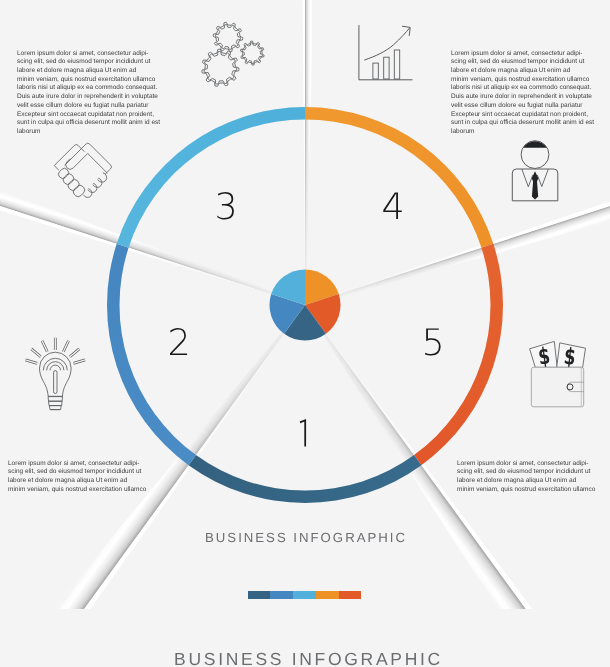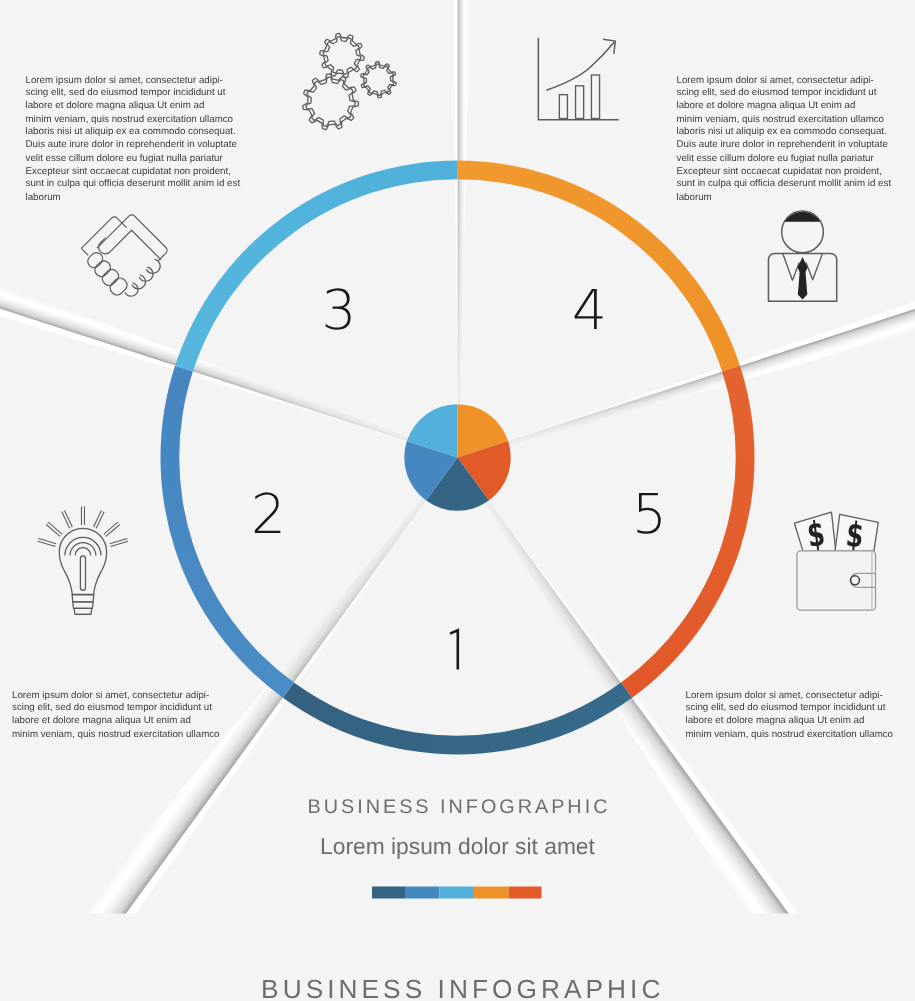--- a/index.html
+++ b/index.html
@@ -287,21 +287,20 @@
   <div class="num" style="left:204px;top:189px;width:44px;">3</div>
   <div class="num" style="left:371px;top:189px;width:44px;">4</div>
   <div class="num" style="left:157px;top:325px;width:44px;">2</div>
   <div class="num" style="left:411px;top:325px;width:44px;">5</div>
   <svg class="numsvg" style="position:absolute;left:297px;top:415px;width:20px;height:32px;overflow:visible" viewBox="0 0 20 32">
     <title>1</title>
     <path d="M3.0,7.4 L8.2,5.2 L8.2,31.4" fill="none" stroke="#17181a" stroke-width="1.75" stroke-linecap="butt" stroke-linejoin="miter"></path>
   </svg>
 
   <div class="foot-title" style="left:1px;top:529.5px;width:610px;text-align:center;">BUSINESS INFOGRAPHIC</div>
-  <div class="foot-sub" style="left:0px;top:555.5px;width:610px;text-align:center;">Lorem ipsum dolor sit amet</div>
   <div style="position:absolute;left:247.5px;top:591px;width:113.8px;height:7.6px;display:flex;">
     <span style="flex:1;background:#346384"></span>
     <span style="flex:1;background:#4587c0"></span>
     <span style="flex:1;background:#52b0da"></span>
     <span style="flex:1;background:#ee9228"></span>
     <span style="flex:1;background:#e25a28"></span>
   </div>
   <div class="bottom-title" style="left:3.5px;top:649px;width:610px;text-align:center;">BUSINESS INFOGRAPHIC</div>
 
 </div>

